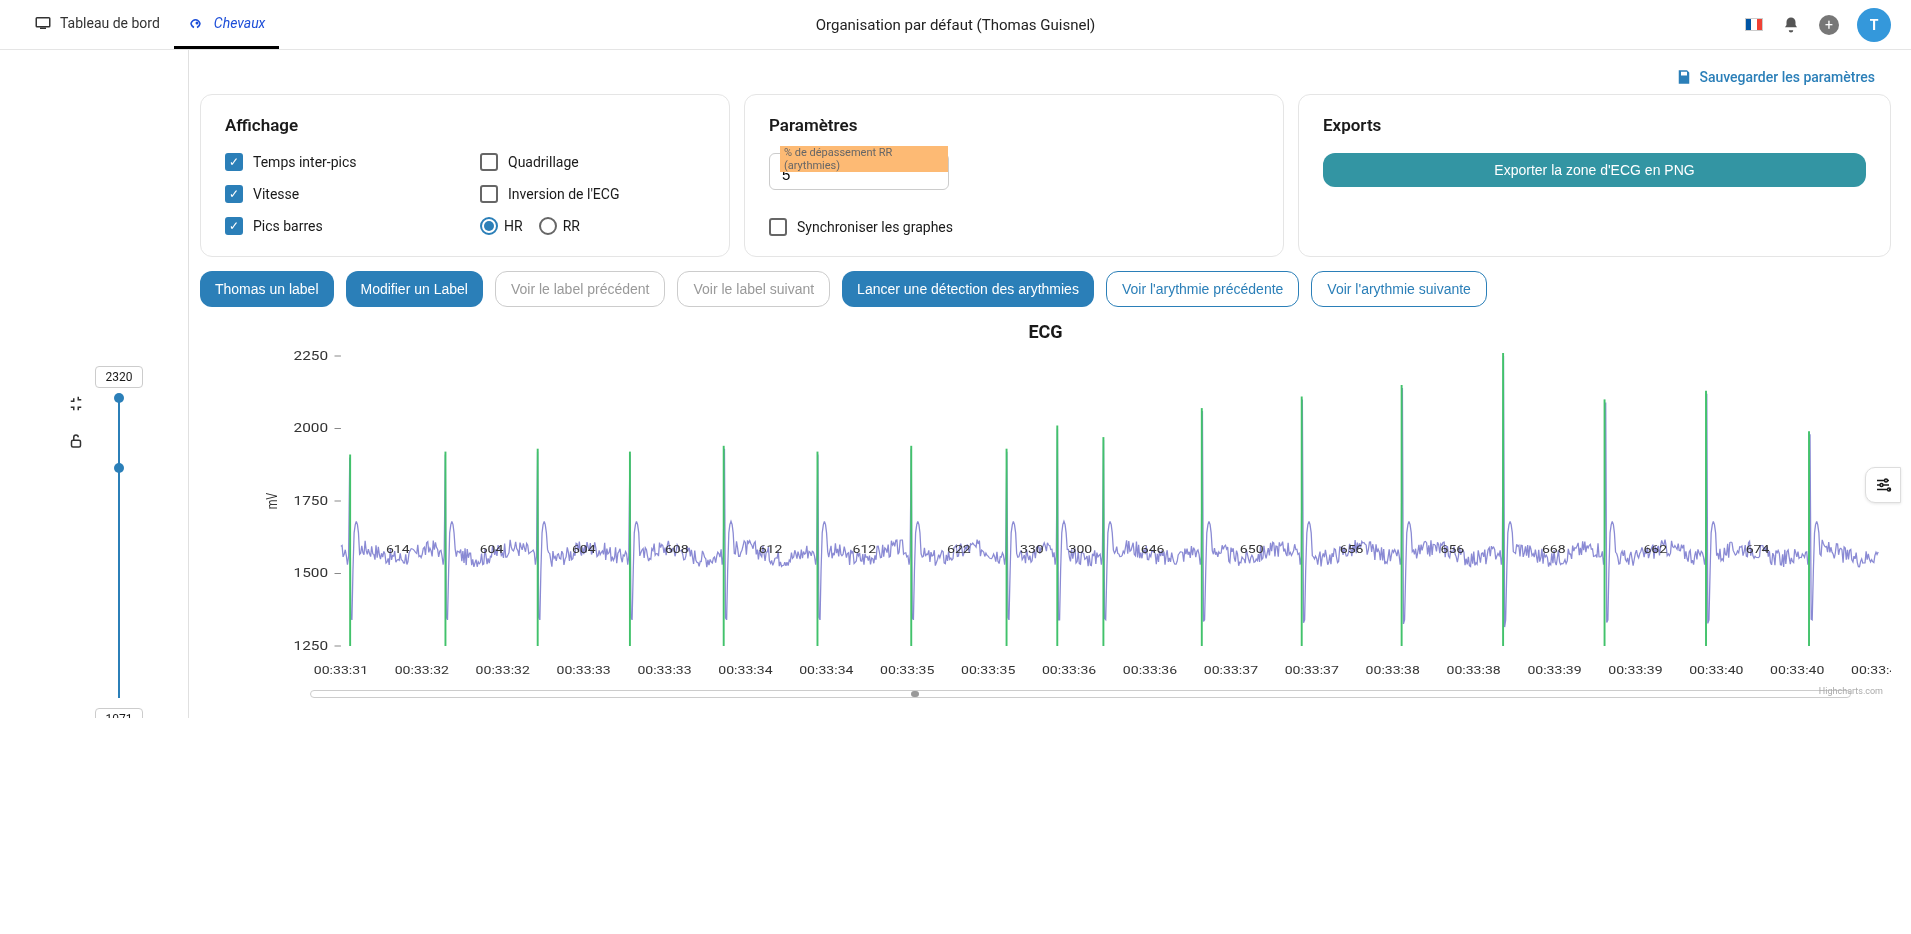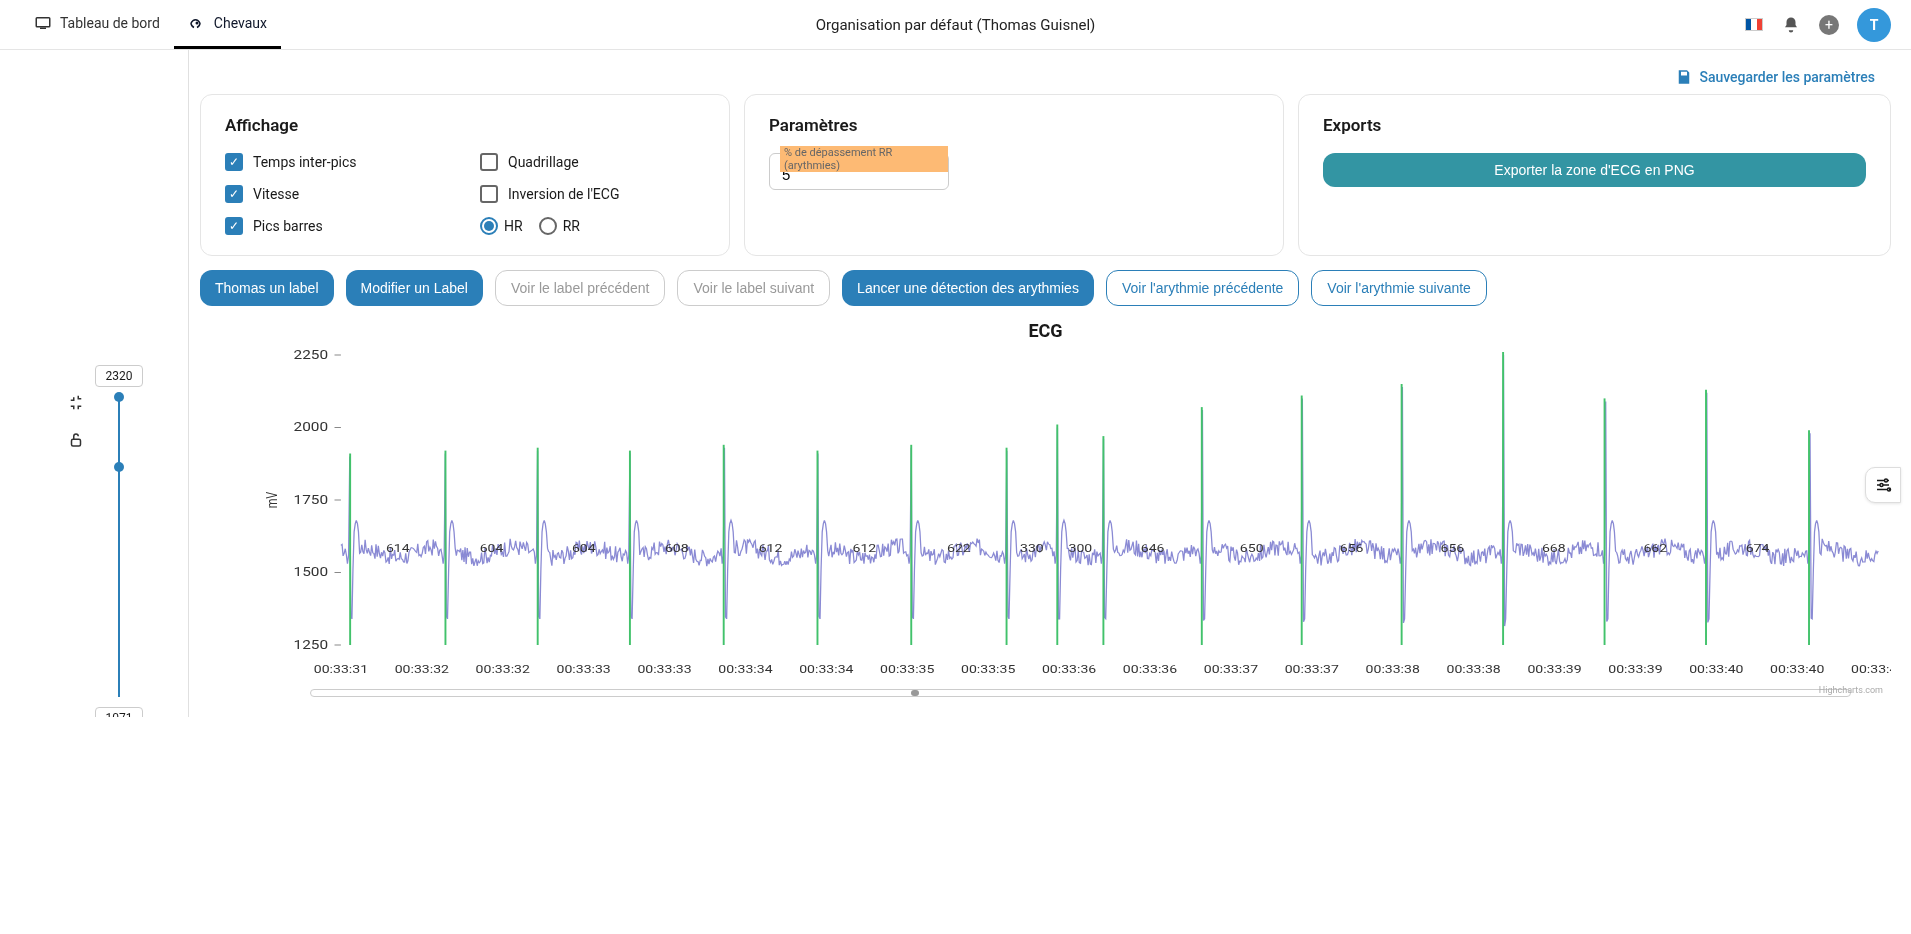--- a/index.html
+++ b/index.html
@@ -16,21 +16,21 @@
   border-bottom: 1px solid #e5e5e5;
   padding: 0 20px;
   height: 50px;
 }
 .topbar-left { display: flex; align-items: center; gap: 0; }
 .nav-tab {
   display: flex; align-items: center; gap: 8px;
   padding: 14px 14px; cursor: pointer; color: #333;
   border-bottom: 3px solid transparent;
 }
-.nav-tab.active { border-bottom-color: #000; color: #0f172a; }
+.nav-tab.active { border-bottom-color: #000; color: #1d4ed8; font-style: italic; }
 .nav-tab svg { width: 18px; height: 18px; }
 .topbar-center { font-size: 15px; color: #222; position: absolute; left: 50%; transform: translateX(-50%); }
 .topbar-right { display: flex; align-items: center; gap: 18px; }
 .flag { width: 18px; height: 13px; background: linear-gradient(to right,#0055a4 33%,#fff 33%,#fff 66%,#ef4135 66%); border: 1px solid #ccc; }
 .icon-btn { width: 20px; height: 20px; color: #555; cursor: pointer; display: flex; align-items: center; justify-content: center; }
 .add-circle { width: 20px; height: 20px; border-radius: 50%; background: #777; color: #fff; display: flex; align-items: center; justify-content: center; font-size: 14px; cursor: pointer; }
 .avatar { width: 34px; height: 34px; border-radius: 50%; background: #3498db; color: #fff; display: flex; align-items: center; justify-content: center; font-weight: bold; cursor: pointer; }
 
 .content { padding: 10px 20px 20px 200px; position: relative; }
 .vline { position: absolute; left: 188px; top: 0; bottom: 0; width: 1px; background: #e0e0e0; }
@@ -178,20 +178,24 @@
         </div>
       </div>
     </div>
 
     <div class="panel panel-params">
       <h3>Paramètres</h3>
       <div class="text-field" style="width:180px;margin-bottom:28px;">
         <span class="floating-label">% de dépassement RR (arythmies)</span>
         <input type="text" value="5" style="">
       </div>
+      <div class="check-row">
+          <span class="chk"></span>
+          <span>Synchroniser les graphes</span>
+        </div>
     </div>
 
     <div class="panel panel-exports">
       <h3>Exports</h3>
       <button class="btn btn-solid-teal" style="width:100%;">Exporter la zone d'ECG en PNG</button>
     </div>
   </div>
 
   <div class="buttons-row">
     <button class="btn btn-primary">Thomas un label</button>

